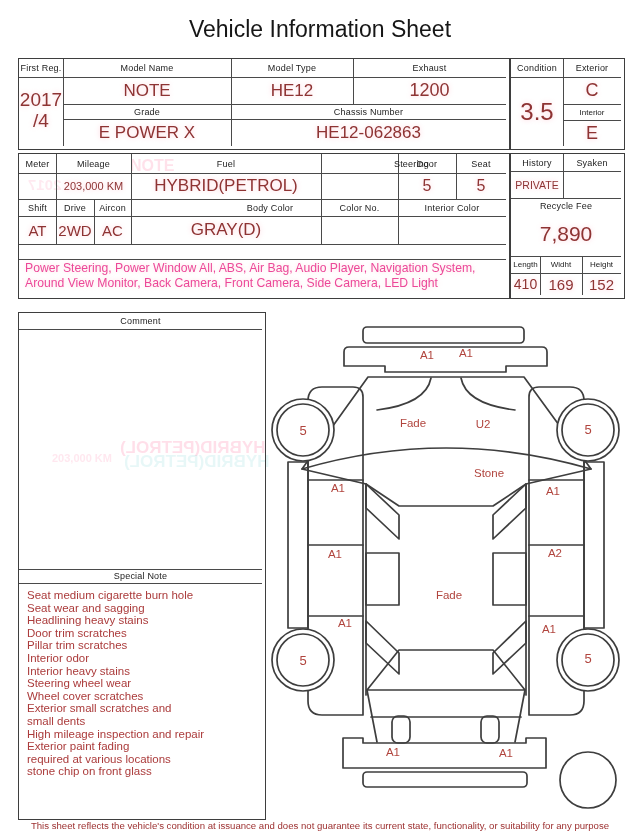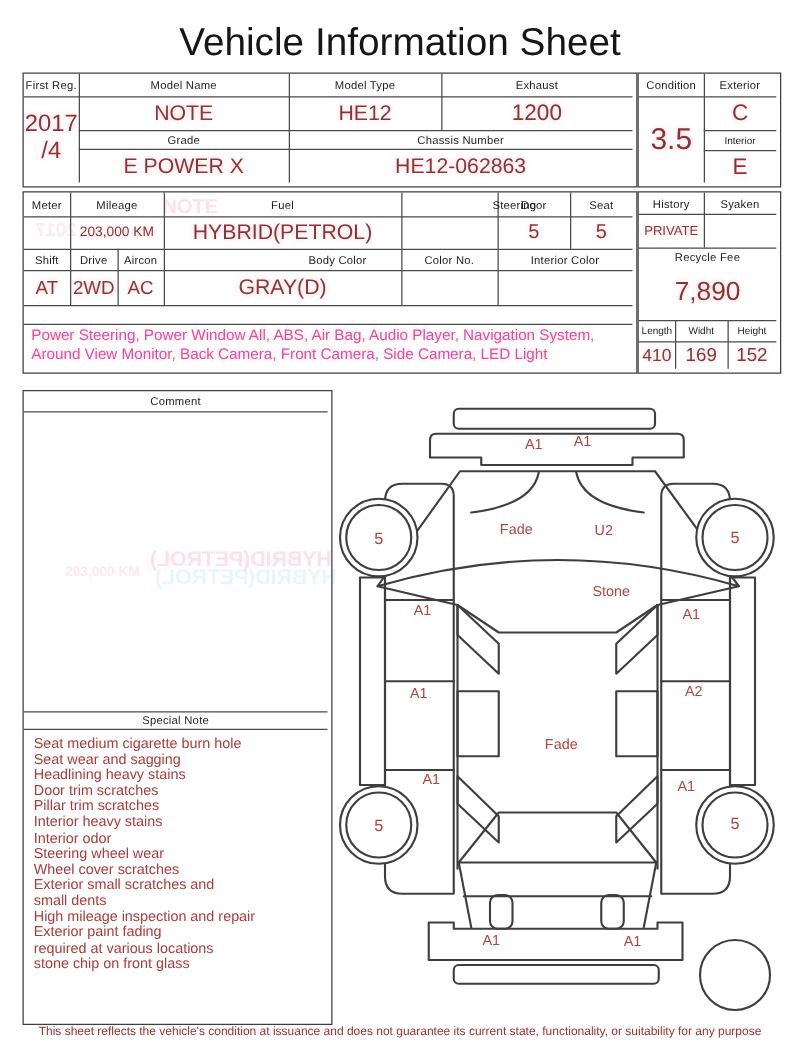--- a/index.html
+++ b/index.html
@@ -9,21 +9,21 @@
   .box{position:absolute;border:1.6px solid #3e3e3e;background:transparent;}
   .cell{position:absolute;display:flex;align-items:center;justify-content:center;text-align:center;}
   .lbl{font-size:9px;color:#1c1c1c;letter-spacing:.2px;}
   .lbl-sm{font-size:8px;color:#1c1c1c;}
   .val{color:#8e3333;text-shadow:0 0 5px rgba(255,150,170,.45);}
   .v17{font-size:17px;} .v16{font-size:16px;} .v15{font-size:15px;} .v14{font-size:14px;}
   .v11{font-size:11px;} .v19{font-size:19px;line-height:21px;} .v24{font-size:24px;} .v21{font-size:21px;} .v18{font-size:18px;}
   .hl{position:absolute;background:#4a4a4a;height:1px;}
   .vl{position:absolute;background:#4a4a4a;width:1px;}
   .title{position:absolute;top:16px;left:0;width:100%;text-align:center;
-         font-size:31px;color:#161616;}
+         font-size:23px;color:#161616;}
   .equip{position:absolute;color:#ec4899;font-size:12.2px;line-height:1.22;
          padding:2px 6px;text-align:left;align-items:flex-start;justify-content:flex-start;
          text-shadow:0 0 5px rgba(255,160,175,.4);}
   .notes{position:absolute;left:8px;top:276px;width:232px;color:#ab3b3b;
          font-size:11.5px;line-height:12.6px;text-align:left;}
   .disclaimer{position:absolute;top:820px;left:0;width:100%;text-align:center;
          font-size:9.6px;color:#9c2f2f;}
   .ghost{position:absolute;font-weight:bold;pointer-events:none;}
   svg text{font-family:"Liberation Sans",sans-serif;}
   .dlabel{font-size:11.5px;fill:#b1453e;text-anchor:middle;}
@@ -151,22 +151,22 @@
     <div class="cell lbl" style="left:0;top:0;width:243px;height:16px;">Comment</div>
     <i class="hl" style="left:0;top:256px;width:243px;"></i>
     <i class="hl" style="left:0;top:270px;width:243px;"></i>
     <div class="cell lbl" style="left:0;top:256px;width:243px;height:14px;">Special Note</div>
     <div class="notes">
       <div>Seat medium cigarette burn hole</div>
       <div>Seat wear and sagging</div>
       <div>Headlining heavy stains</div>
       <div>Door trim scratches</div>
       <div>Pillar trim scratches</div>
+      <div>Interior odor</div>
       <div>Interior heavy stains</div>
-      <div>Interior odor</div>
       <div>Steering wheel wear</div>
       <div>Wheel cover scratches</div>
       <div>Exterior small scratches and</div>
       <div>small dents</div>
       <div>High mileage inspection and repair</div>
       <div>Exterior paint fading</div>
       <div>required at various locations</div>
       <div>stone chip on front glass</div>
     </div>
   </div>

